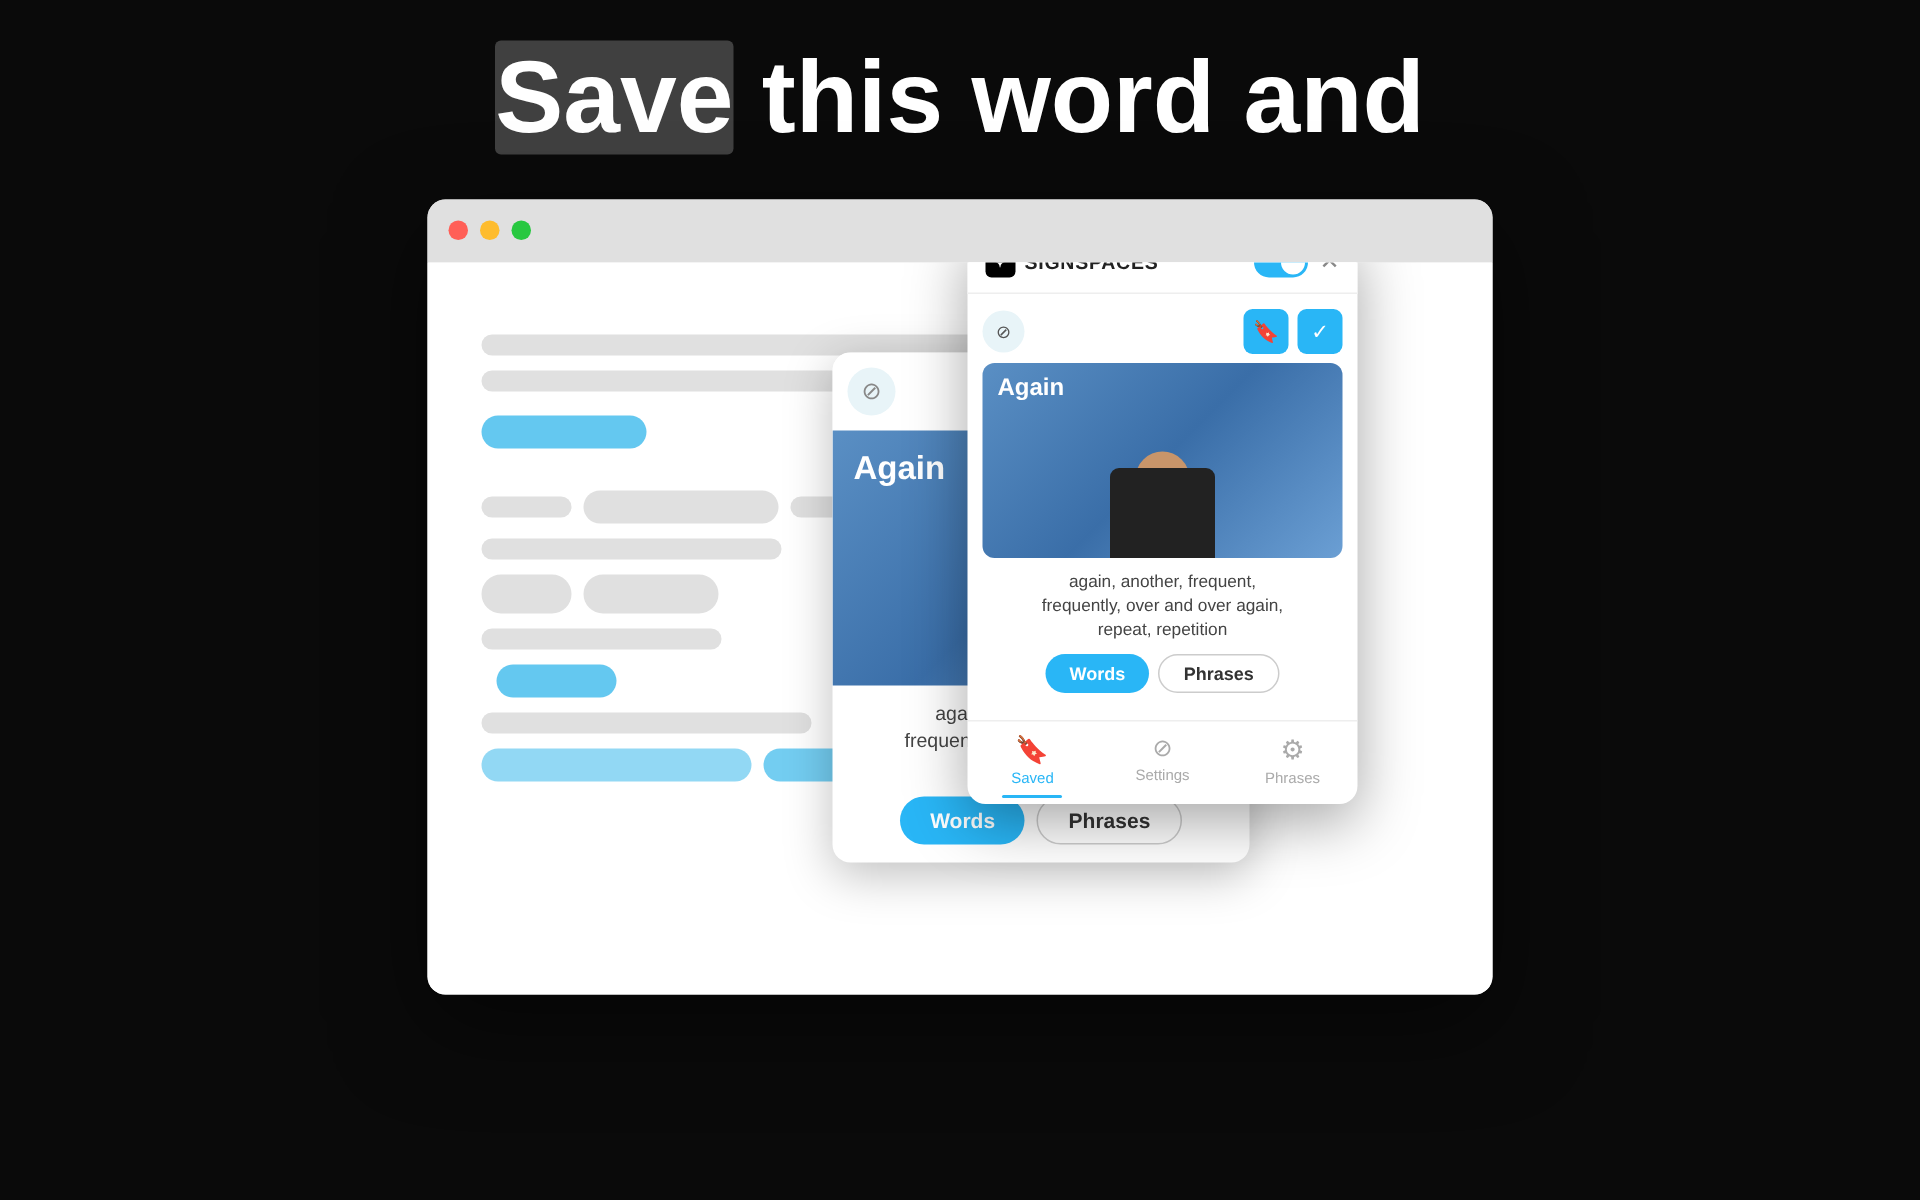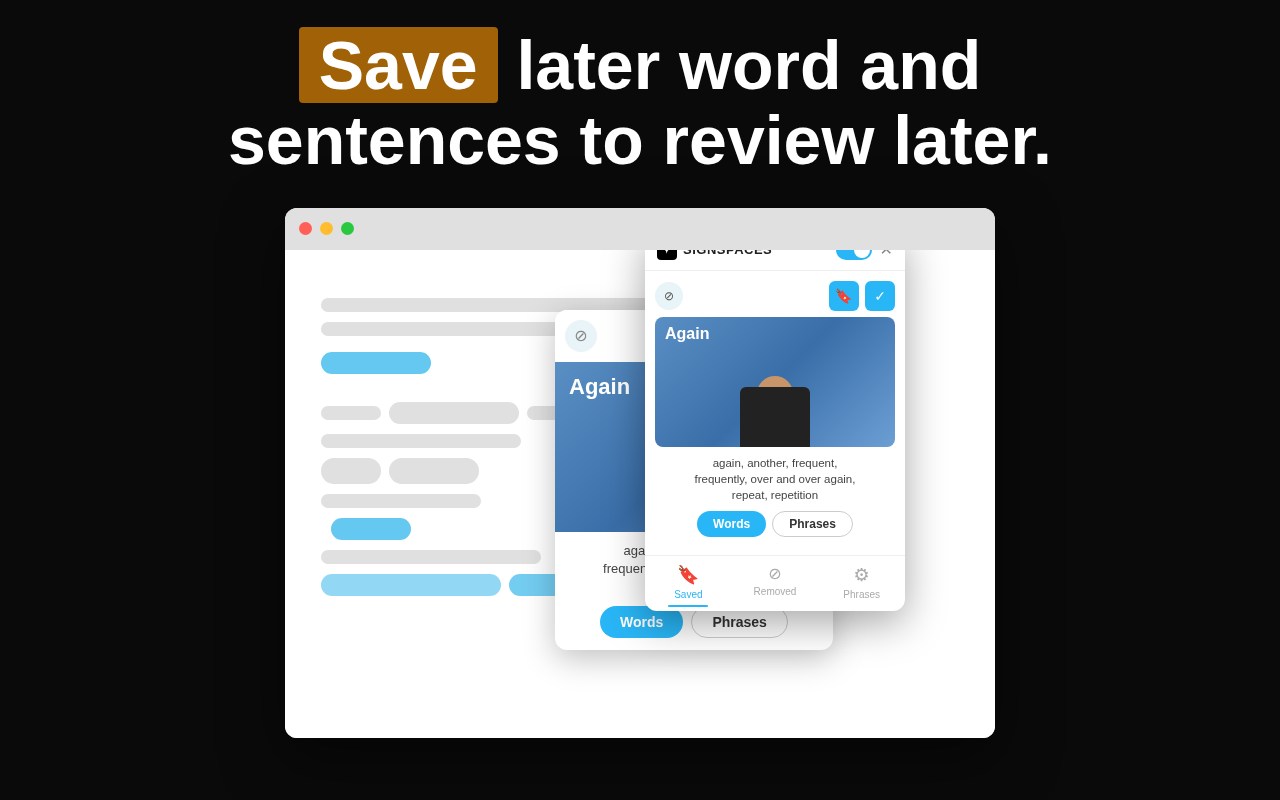--- a/index.html
+++ b/index.html
@@ -24,23 +24,23 @@
       color: #fff;
       line-height: 1.1;
     }
     .header-line2 {
       font-size: 68px;
       font-weight: 900;
       color: #fff;
       line-height: 1.1;
     }
     .highlight-save {
-      background: #a16207;
-      color: #fff;
-      padding: 0 20px;
+      background: #404040;
+      color: #fff;
+      padding: 0 0;
       border-radius: 4px;
     }
 
     
     .main-area {
       display: flex;
       justify-content: center;
       align-items: flex-start;
       position: relative;
       padding-top: 10px;
@@ -466,23 +466,22 @@
       background: #29b6f6;
       border-radius: 2px;
       margin-top: 2px;
     }
   </style>
 </head>
 <body>
 
 <div class="header-area">
   <div class="header-line1">
-    <span class="highlight-save">Save</span><span> later word and</span>
+    <span class="highlight-save">Save</span><span> this word and</span>
   </div>
-  <div class="header-line2">sentences to review later.</div>
 </div>
 
 <div class="main-area">
 
   <div class="browser-window">
     <div class="browser-titlebar">
       <div class="dot dot-red"></div>
       <div class="dot dot-yellow"></div>
       <div class="dot dot-green"></div>
     </div>
@@ -610,21 +609,21 @@
         </div>
 
         <div class="ext-bottom-nav">
           <div class="ext-nav-item">
             <span class="ext-nav-icon active">🔖</span>
             <span class="ext-nav-label active">Saved</span>
             <div class="ext-nav-underline"></div>
           </div>
           <div class="ext-nav-item">
             <span class="ext-nav-icon" style="font-size:16px; color:#aaa;">⊘</span>
-            <span class="ext-nav-label">Removed</span>
+            <span class="ext-nav-label">Settings</span>
           </div>
           <div class="ext-nav-item">
             <span class="ext-nav-icon">⚙</span>
             <span class="ext-nav-label">Phrases</span>
           </div>
         </div>
       </div>
     </div>
   </div>
 </div>

